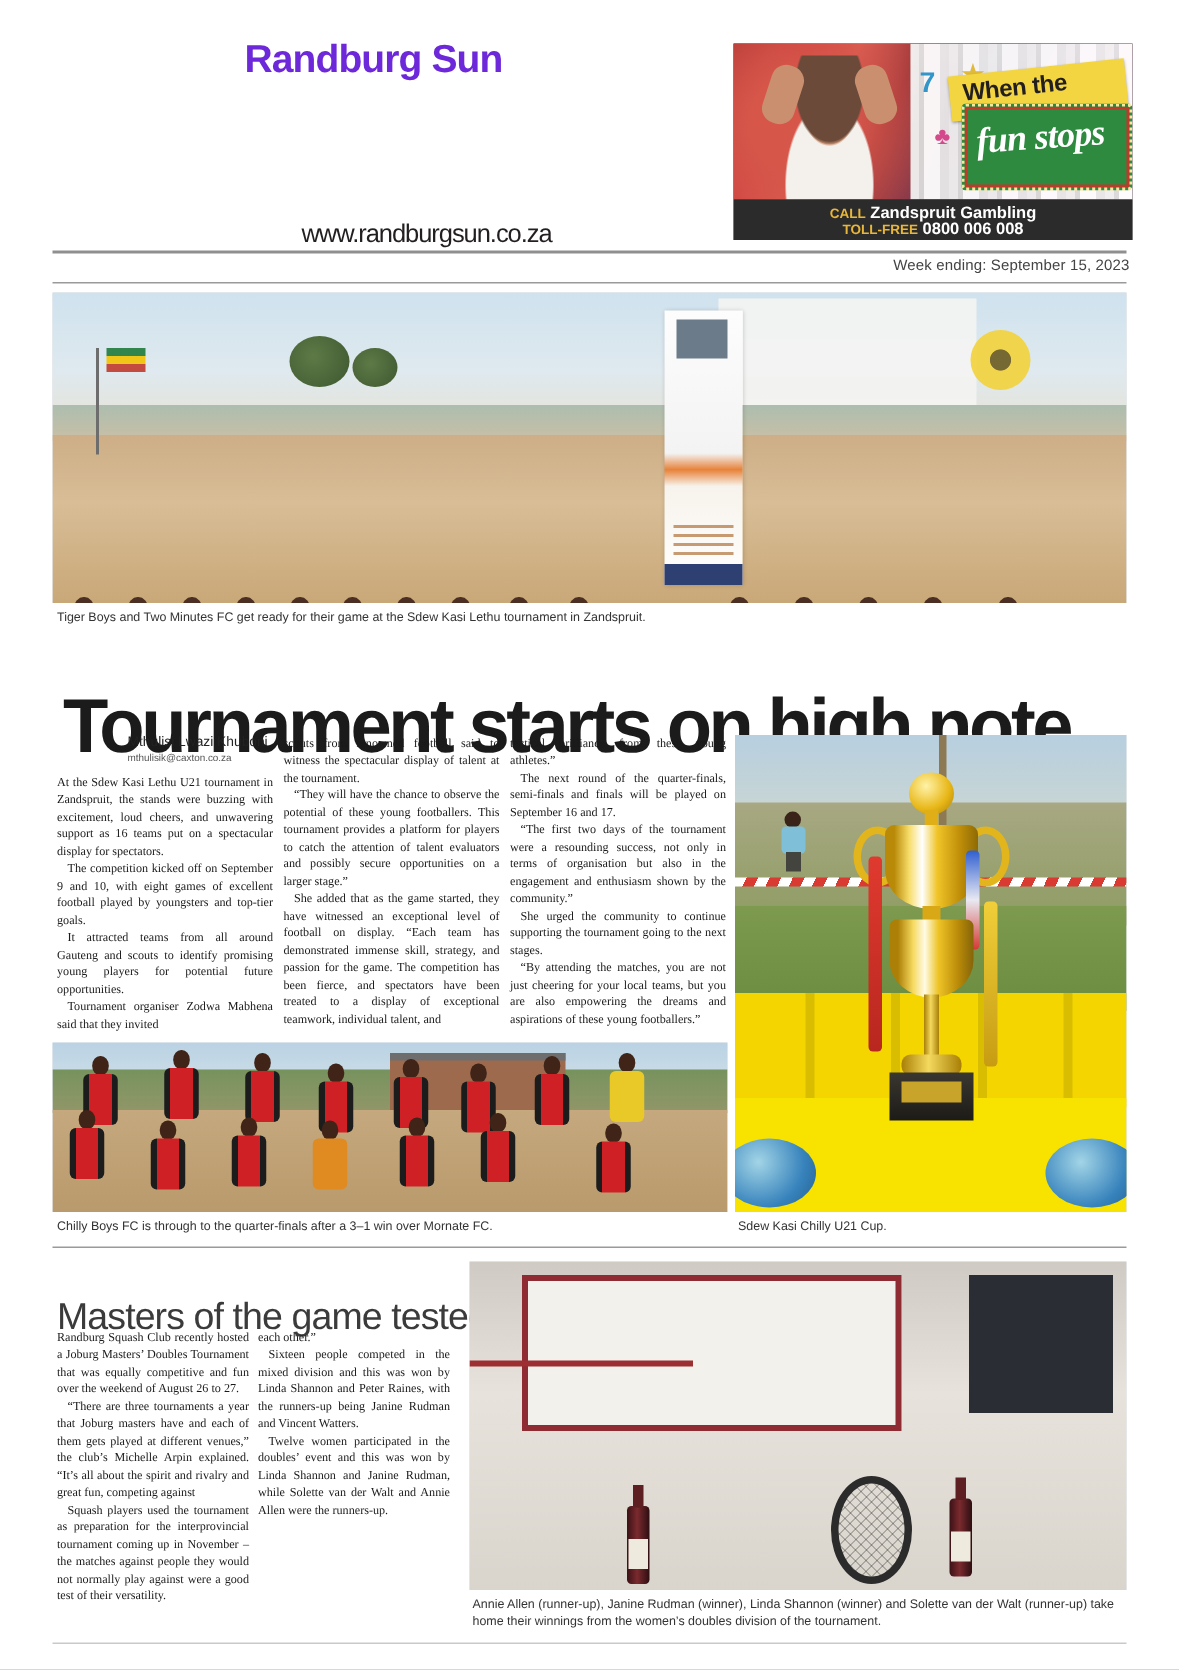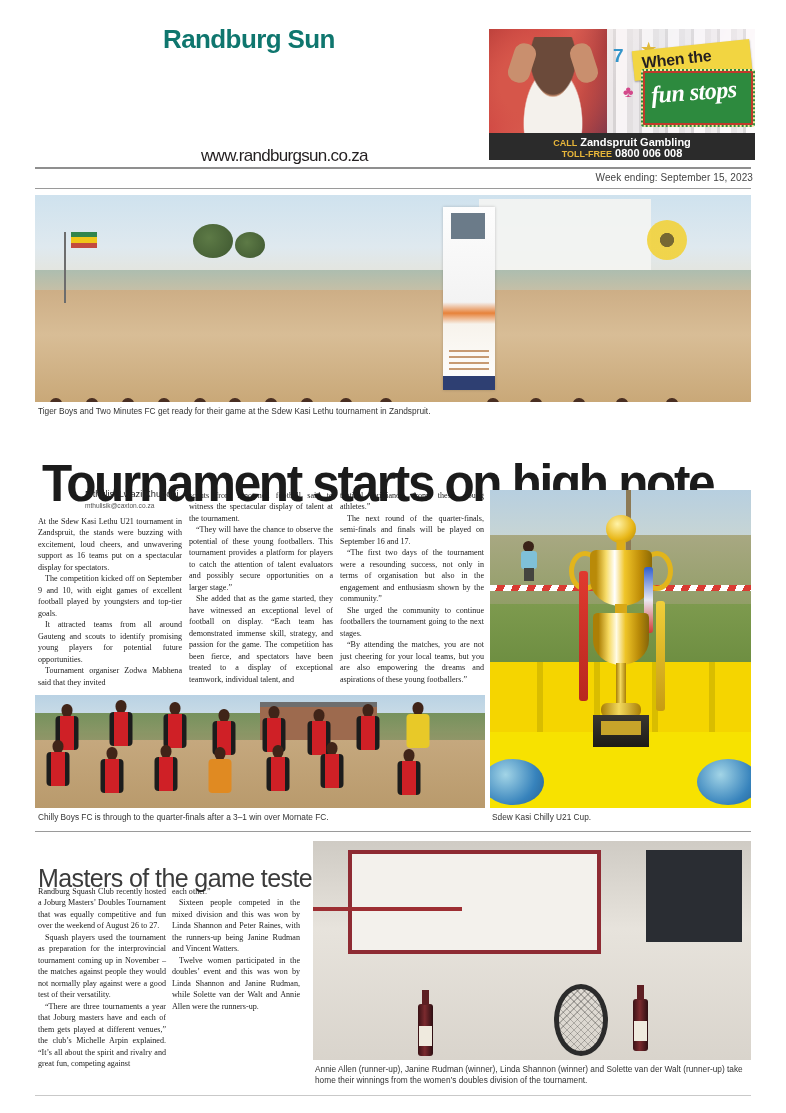--- a/index.html
+++ b/index.html
@@ -7,21 +7,21 @@
   .page{
     position:relative;width:786px;height:1113px;background:#ffffff;margin:0 auto;
     overflow:hidden;
   }
   
   .masthead{position:absolute;left:0;top:0;width:786px;height:172px;}
   .logo-wrap{position:absolute;left:95px;top:26px;width:380px;height:130px;}
   .logo-kicker{
     position:absolute;left:68px;top:0px;
     font-family:"Liberation Sans",sans-serif;font-weight:bold;
-    font-size:26px;color:#0f766e;letter-spacing:-.6px;line-height:1;
+    font-size:26px;color:#6d28d9;letter-spacing:-.6px;line-height:1;
   }
   .logo-sport{
     position:absolute;left:-2px;top:14px;
     font-family:"Liberation Sans",sans-serif;font-weight:bold;
     font-size:104px;color:#1277bf;letter-spacing:-5px;line-height:1;
   }
   .logo-url{
     position:absolute;left:106px;top:120px;
     font-family:"Liberation Sans",sans-serif;font-weight:normal;
     font-size:17px;color:#231f20;letter-spacing:-.7px;
@@ -336,21 +336,21 @@
     </div>
   <div class="col" id="lead-c2" style="left:189px;top:490px;width:144px;">
       <p class="first">scouts from renowned football said to witness the spectacular display of talent at the tournament.</p>
       <p>“They will have the chance to observe the potential of these young footballers. This tournament provides a platform for players to catch the attention of talent evaluators and possibly secure opportunities on a larger stage.”</p>
       <p>She added that as the game started, they have witnessed an exceptional level of football on display. “Each team has demonstrated immense skill, strategy, and passion for the game. The competition has been fierce, and spectators have been treated to a display of exceptional teamwork, individual talent, and</p>
     </div>
   <div class="col" id="lead-c3" style="left:340px;top:490px;width:144px;">
       <p class="first">tactical brilliance from these young athletes.”</p>
       <p>The next round of the quarter-finals, semi-finals and finals will be played on September 16 and 17.</p>
       <p>“The first two days of the tournament were a resounding success, not only in terms of organisation but also in the engagement and enthusiasm shown by the community.”</p>
-      <p>She urged the community to continue footballers the tournament going to the next stages.</p>
+      <p>She urged the community to continue supporting the tournament going to the next stages.</p>
       <p>“By attending the matches, you are not just cheering for your local teams, but you are also empowering the dreams and aspirations of these young footballers.”</p>
     </div>
 
   <div class="photo team">
     <div class="sky"></div>
     <div class="bush"></div>
     <div class="house"></div>
     <div class="dirt"></div>
     <div class="tp" style="left:7%;top:8%;">
         <div class="head"></div>
@@ -452,22 +452,22 @@
       <div class="plate"></div>
     </div>
   </div>
   <div class="cap" style="left:492px;top:812px;width:240px;">Sdew Kasi Chilly U21 Cup.</div>
 
   <div class="rule sep-1"></div>
   <h2 class="headline2">Masters of the game tested</h2>
 
   <div class="col" id="sec-c1" style="left:38px;top:886px;width:128px;">
       <p class="first">Randburg Squash Club recently hosted a Joburg Masters’ Doubles Tournament that was equally competitive and fun over the weekend of August 26 to 27.</p>
+      <p>“There are three tournaments a year that Joburg masters have and each of them gets played at different venues,” the club’s Michelle Arpin explained. “It’s all about the spirit and rivalry and great fun, competing against</p>
       <p>Squash players used the tournament as preparation for the interprovincial tournament coming up in November – the matches against people they would not normally play against were a good test of their versatility.</p>
-      <p>“There are three tournaments a year that Joburg masters have and each of them gets played at different venues,” the club’s Michelle Arpin explained. “It’s all about the spirit and rivalry and great fun, competing against</p>
     </div>
   <div class="col" id="sec-c2" style="left:172px;top:886px;width:128px;">
       <p class="first">each other.”</p>
       <p>Sixteen people competed in the mixed division and this was won by Linda Shannon and Peter Raines, with the runners-up being Janine Rudman and Vincent Watters.</p>
       <p>Twelve women participated in the doubles’ event and this was won by Linda Shannon and Janine Rudman, while Solette van der Walt and Annie Allen were the runners-up.</p>
     </div>
 
   <div class="photo squash">
     <div class="wall"></div>
     <div class="court"></div>

